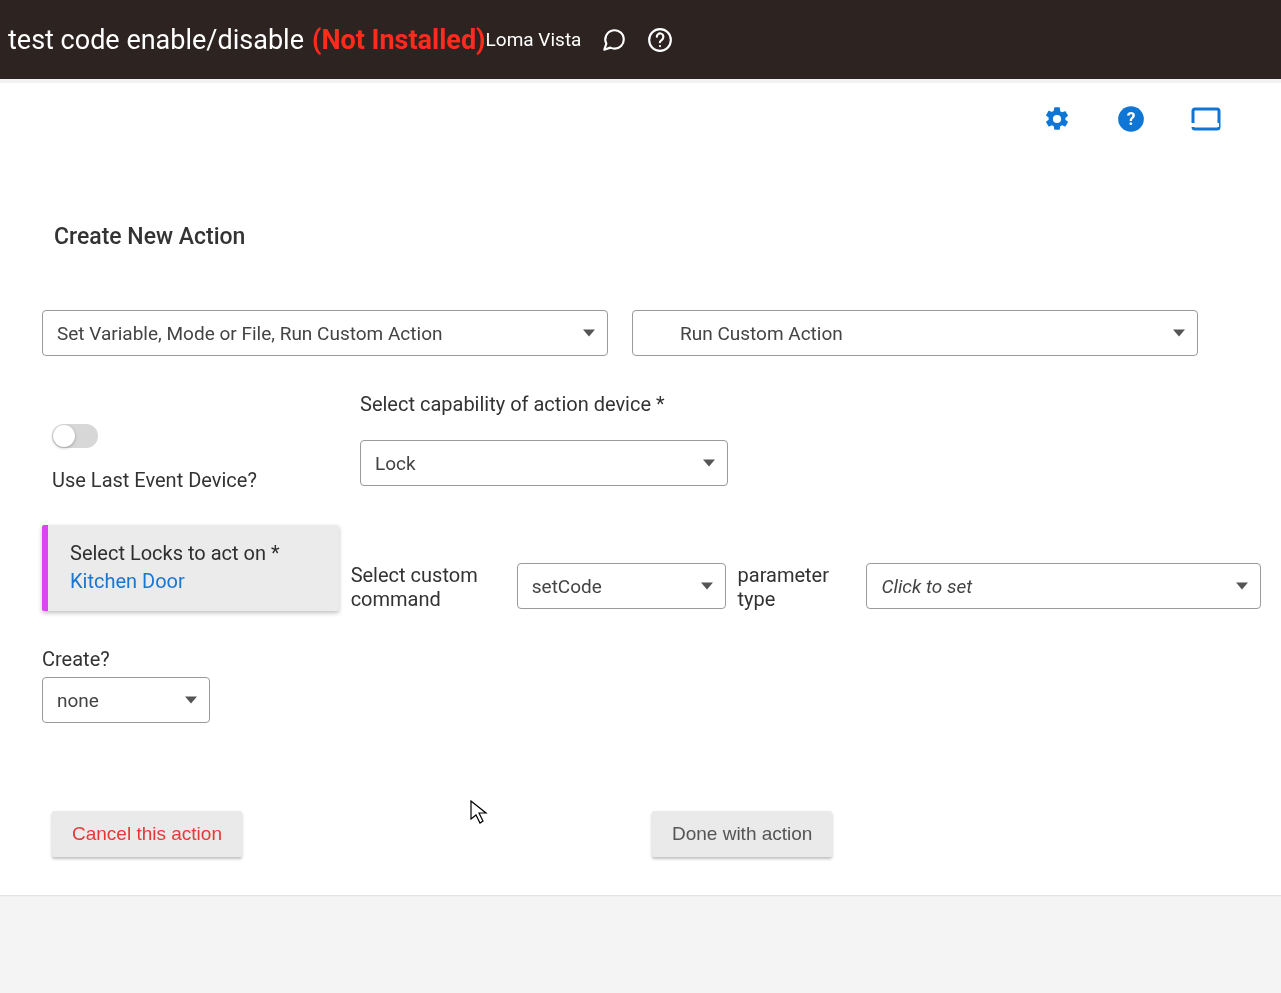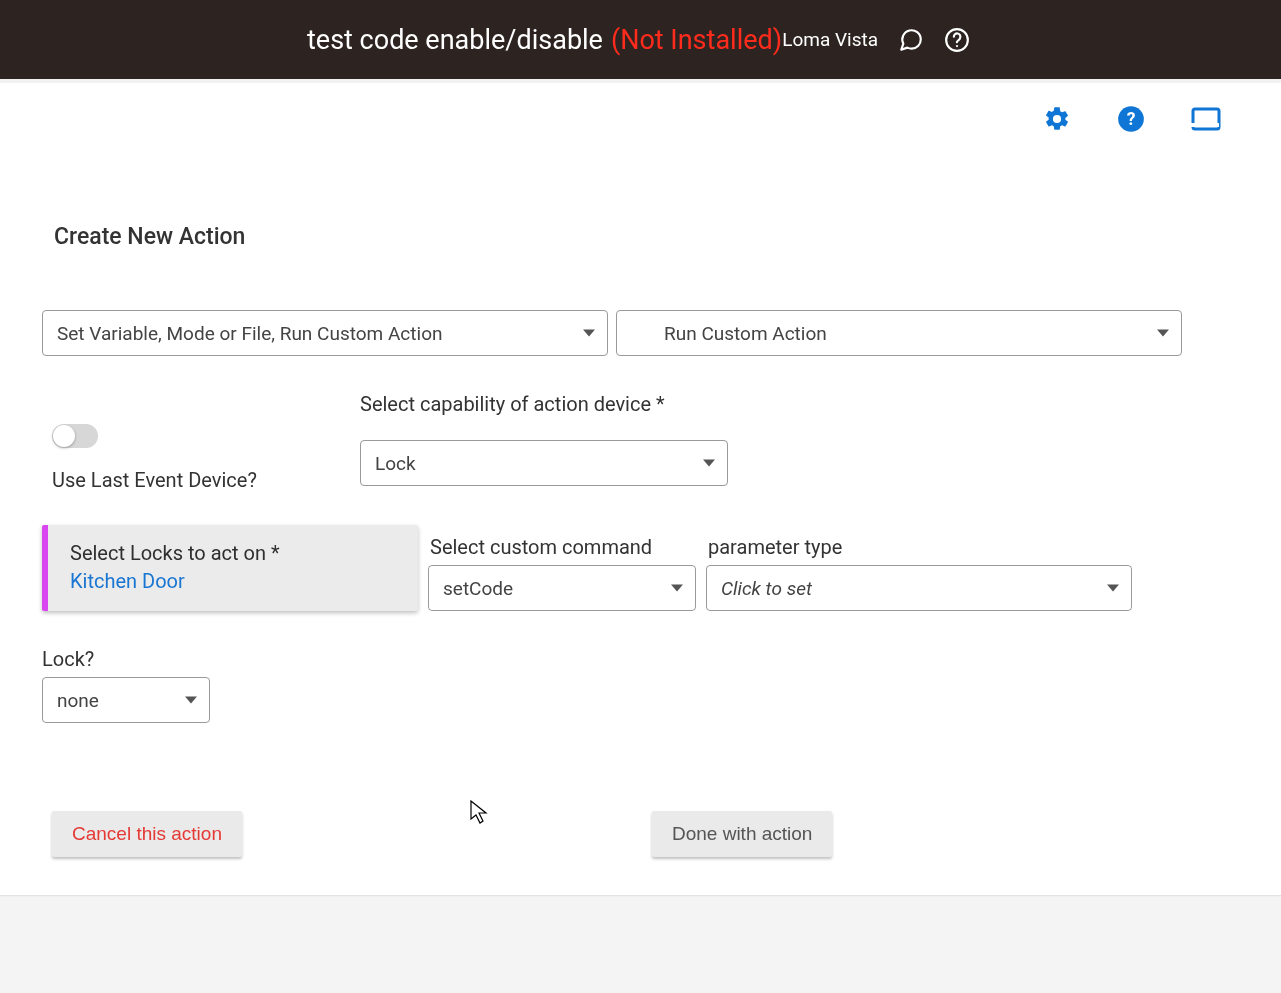--- a/index.html
+++ b/index.html
@@ -11,31 +11,31 @@
       position: relative;
       color: #333;
     }
     .topbar {
       background: #2d2421;
       color: #fff;
       height: 79px;
       display: flex;
       align-items: center;
       padding: 0 12px 0 8px;
-      justify-content: center;
+      justify-content: flex-start;
     }
     .topbar-left {
       display: flex;
       align-items: baseline;
       gap: 8px;
       font-size: 27px;
       font-weight: 400;
     }
     .topbar-title { color: #fff; }
-    .topbar-status { color: #ff2b1c; font-weight: 400; }
+    .topbar-status { color: #ff2b1c; font-weight: 700; }
     .topbar-right {
       display: flex;
       align-items: center;
       gap: 20px;
       font-size: 19px;
       color: #fff;
     }
     .topbar-right svg { display: block; }
     .icon-btn { cursor: pointer; display:flex; align-items:center; justify-content:center; }
     .sub-header-strip {
@@ -55,21 +55,21 @@
       margin-left: 22px;
     }
     .heading {
       font-size: 23px;
       font-weight: 500;
       color: #333;
       padding-left: 12px;
     }
     .row {
       display: flex;
-      gap: 8px;
+      gap: 24px;
       margin-top: 60px;
       padding: 0 0 0 0;
     }
     .select {
       position: relative;
       border: 1px solid #9a9a9a;
       border-radius: 4px;
       height: 46px;
       display: flex;
       align-items: center;
@@ -145,21 +145,21 @@
       width: 376px;
       background: #ebebeb;
       border-radius: 2px;
       box-shadow: 0 2px 4px rgba(0,0,0,0.25);
       padding: 16px 22px 18px 22px;
       cursor: pointer;
       border-left: 6px solid #d946ef;
     }
     .locks-box .lbl { font-size: 20px; color: #2f2f2f; }
     .locks-box .val { font-size: 20px; color: #1976d2; margin-top: 4px; }
-    .col-block { display:flex; flex-direction:column; gap: 6px; }
+    .col-block { display:flex; flex-direction:row; gap: 6px; }
     .col-block .lbl { font-size: 20px; color: #333; padding-left: 2px; }
     .cmd-select { width: 268px; }
     .param-select { width: 426px; font-style: italic; }
 
     .row-delay {
       margin-top: 36px;
       padding-left: 0;
       display:flex; flex-direction:column; gap:6px;
     }
     .row-delay .lbl { font-size: 20px; color: #333; padding-left: 0; }
@@ -294,21 +294,21 @@
     <div class="col-block">
       <div class="lbl">parameter type</div>
       <div class="select param-select">
         <span>Click to set</span>
         <span class="caret"></span>
       </div>
     </div>
   </div>
 
   <div class="row-delay">
-    <div class="lbl">Lock?</div>
+    <div class="lbl">Create?</div>
     <div class="select delay-select">
       <span>none</span>
       <span class="caret"></span>
     </div>
   </div>
 
   <div class="row-buttons">
     <button class="btn btn-cancel">Cancel this action</button>
     <button class="btn">Done with action</button>
   </div>

